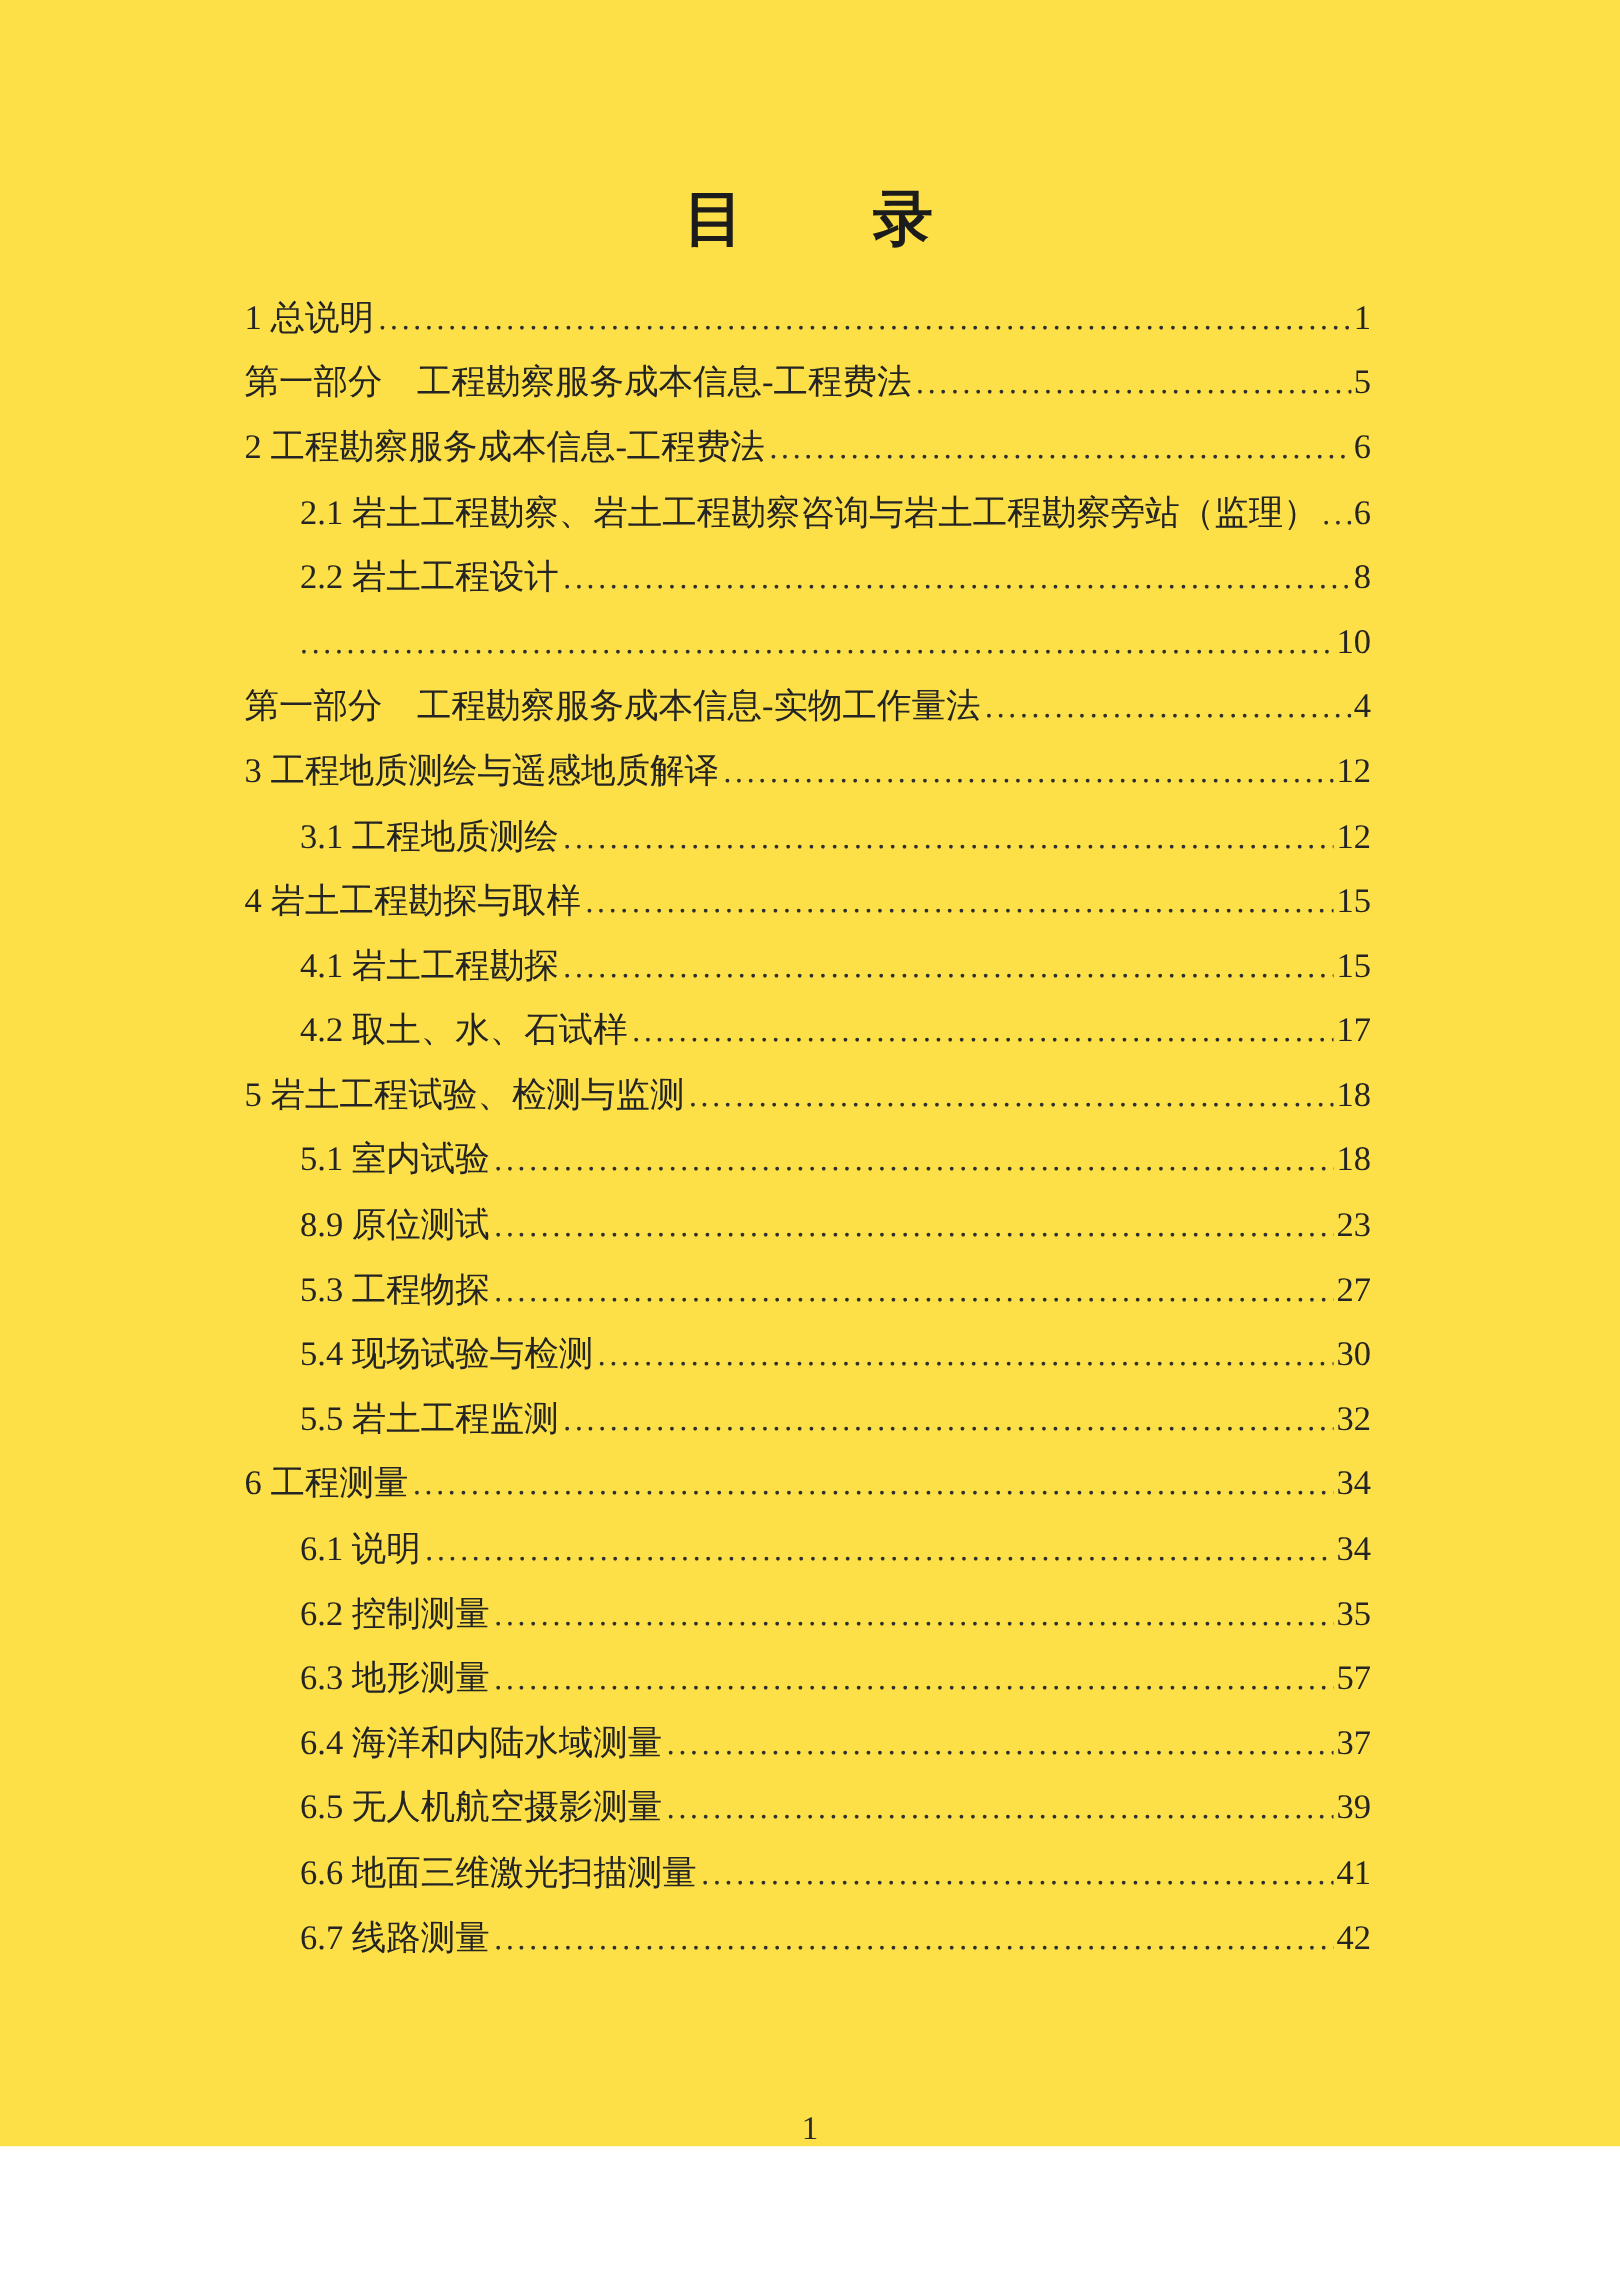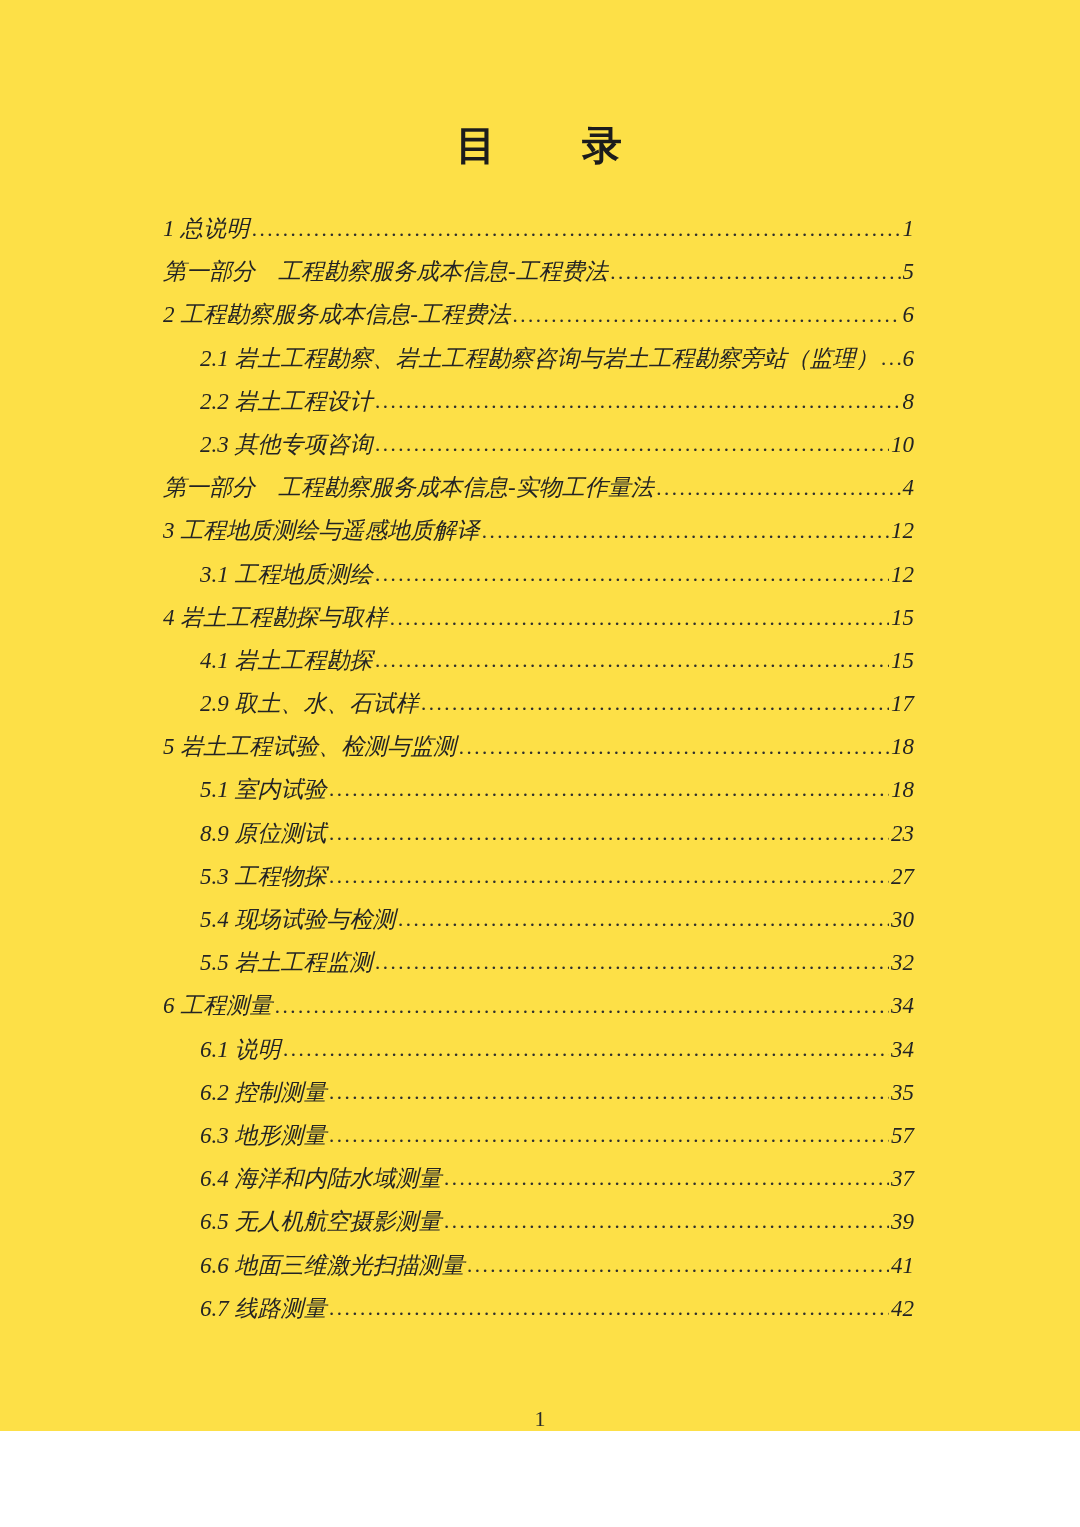--- a/index.html
+++ b/index.html
@@ -24,36 +24,34 @@
     width: 100%;
     text-align: center;
     font-size: 40px;
     font-weight: 700;
     letter-spacing: 2px;
     color: #1c1c1c;
     line-height: 1.3;
   }
   .toc {
     position: absolute;
-    top: 207px;
+    top: 190px;
     left: 163px;
     right: 166px;
-    font-style: italic;
   }
   .toc-line {
     display: flex;
     align-items: baseline;
     height: 43.2px;
     line-height: 43.2px;
     font-size: 23px;
     color: #242424;
   }
   .toc-line.indent {
     padding-left: 37px;
-    align-items: center;
   }
   .toc-label {
     white-space: nowrap;
     flex: 0 0 auto;
     padding-right: 3px;
   }
   .toc-dots {
     flex: 1 1 auto;
     overflow: hidden;
     white-space: nowrap;
@@ -105,21 +103,20 @@
     <span class="toc-label">2.1 岩土工程勘察、岩土工程勘察咨询与岩土工程勘察旁站（监理）</span>
     <span class="toc-dots"></span>
     <span class="toc-page">6</span>
   </div>
       <div class="toc-line indent">
     <span class="toc-label">2.2 岩土工程设计</span>
     <span class="toc-dots"></span>
     <span class="toc-page">8</span>
   </div>
       <div class="toc-line indent">
-    <span class="toc-label">2.3 其他专项咨询</span>
     <span class="toc-dots"></span>
     <span class="toc-page">10</span>
   </div>
       <div class="toc-line">
     <span class="toc-label">第一部分　工程勘察服务成本信息-实物工作量法</span>
     <span class="toc-dots"></span>
     <span class="toc-page">4</span>
   </div>
       <div class="toc-line">
     <span class="toc-label">3 工程地质测绘与遥感地质解译</span>
@@ -135,21 +132,21 @@
     <span class="toc-label">4 岩土工程勘探与取样</span>
     <span class="toc-dots"></span>
     <span class="toc-page">15</span>
   </div>
       <div class="toc-line indent">
     <span class="toc-label">4.1 岩土工程勘探</span>
     <span class="toc-dots"></span>
     <span class="toc-page">15</span>
   </div>
       <div class="toc-line indent">
-    <span class="toc-label">2.9 取土、水、石试样</span>
+    <span class="toc-label">4.2 取土、水、石试样</span>
     <span class="toc-dots"></span>
     <span class="toc-page">17</span>
   </div>
       <div class="toc-line">
     <span class="toc-label">5 岩土工程试验、检测与监测</span>
     <span class="toc-dots"></span>
     <span class="toc-page">18</span>
   </div>
       <div class="toc-line indent">
     <span class="toc-label">5.1 室内试验</span>

